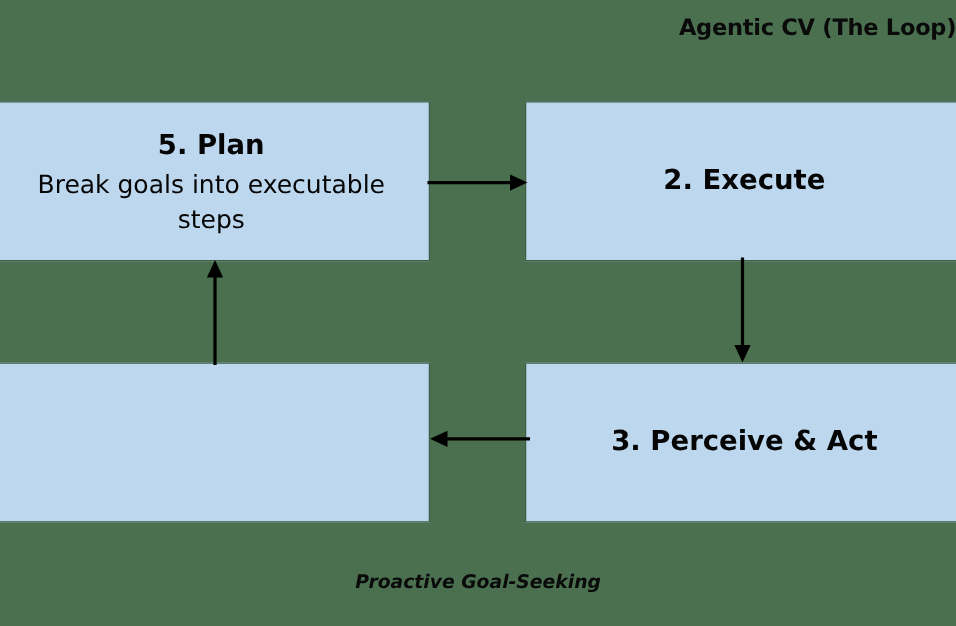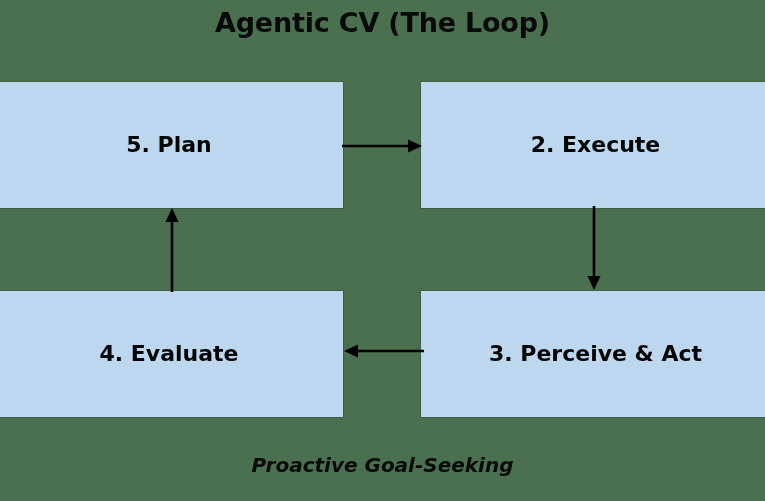--- a/index.html
+++ b/index.html
@@ -20,39 +20,39 @@
     height: 501px;
     background: #4a7050;
   }
 
   
   .title {
     position: absolute;
     left: 0;
     top: 8px;
     width: 765px;
-    text-align: center;
+    text-align: right;
     font-family: "DejaVu Sans", sans-serif;
-    font-size: 27px;
+    font-size: 18px;
     font-weight: bold;
     letter-spacing: -0.2px;
     color: #0a0a0a;
     line-height: 30px;
     white-space: nowrap;
   }
 
   
   .caption {
     position: absolute;
     left: 0;
     top: 452px;
     width: 765px;
     text-align: center;
     font-family: "DejaVu Sans", sans-serif;
-    font-size: 20px;
+    font-size: 15px;
     font-style: italic;
     font-weight: bold;
     color: #0a0a0a;
     line-height: 26px;
     white-space: nowrap;
   }
 
   
   .box {
     position: absolute;
@@ -96,32 +96,32 @@
 </style>
 </head>
 <body>
 
 <div id="canvas">
 
   <div class="title">Agentic CV (The Loop)</div>
 
   <div class="box" id="box-plan">
     <div class="step-title">5. Plan</div>
+    <div class="step-desc">Break goals into executable steps</div>
   </div>
 
   <div class="box" id="box-execute">
     <div class="step-title">2. Execute</div>
   </div>
 
   <div class="box" id="box-perceive">
     <div class="step-title">3. Perceive &amp; Act</div>
   </div>
 
   <div class="box" id="box-evaluate">
-    <div class="step-title">4. Evaluate</div>
   </div>
 
   <div class="arrow" id="arrow-plan-execute">
     <svg width="82" height="20" viewBox="0 0 82 20">
       <line x1="0" y1="10" x2="70" y2="10" stroke="#000000" stroke-width="2.6"></line>
       <polygon points="80,10 66,3.5 66,16.5" fill="#000000"></polygon>
     </svg>
   </div>
 
   <div class="arrow" id="arrow-execute-perceive">

